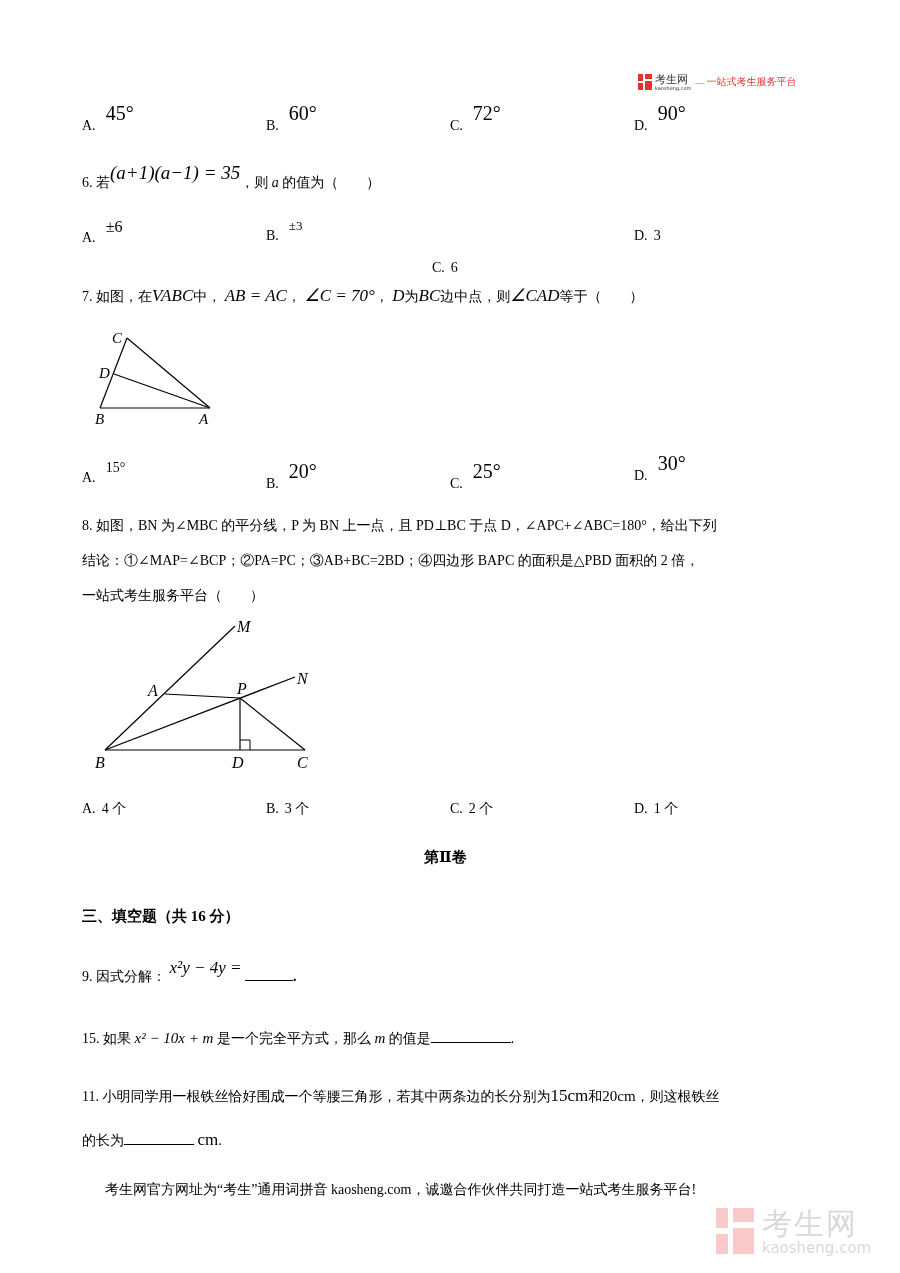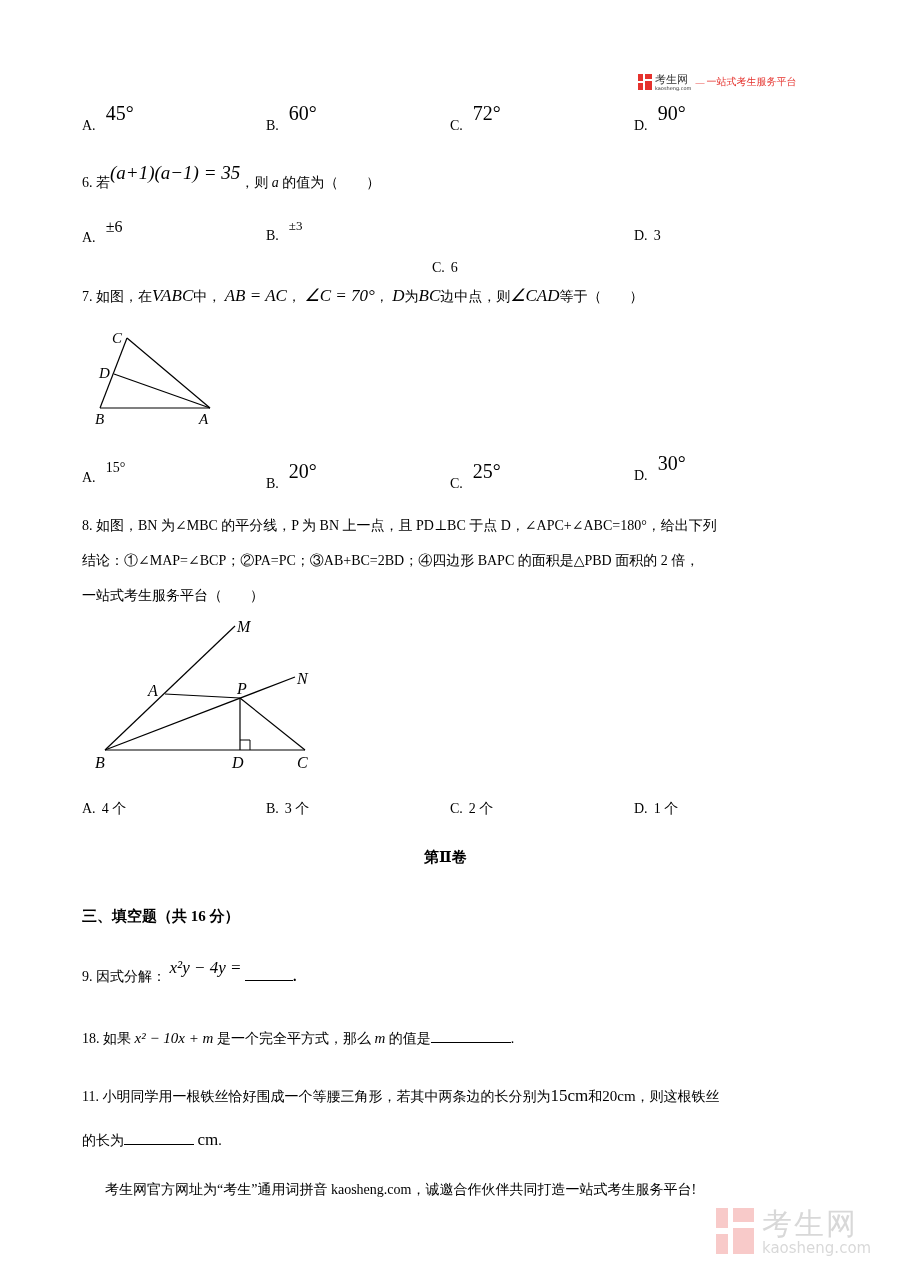--- a/index.html
+++ b/index.html
@@ -138,21 +138,21 @@
 <div class="abs txt bold" style="left:82px; top:907px; font-size:15px;">三、填空题（共 16 分）</div>
 
 <div class="abs txt" style="left:82px; top:966px;">
   <span>9.</span>
   <span>因式分解：</span>
   <span class="math up" style="position:relative; top:-8px;">x²y − 4y =</span>
   <span class="blank" style="width:48px;"></span><span style="font-weight:bold;">.</span>
 </div>
 
 <div class="abs txt" style="left:82px; top:1028px;">
-  <span>18.</span>
+  <span>15.</span>
   <span>如果</span>
   <span class="math up" style="font-size:15px;">x² − 10x + m</span>
   <span>是一个完全平方式，那么</span>
   <span class="math up" style="font-size:15px;">m</span>
   <span>的值是</span><span class="blank" style="width:80px;"></span><span>.</span>
 </div>
 
 <div class="abs txt" style="left:82px; top:1086px;">
   <span>11. 小明同学用一根铁丝恰好围成一个等腰三角形，若其中两条边的长分别为</span><span class="up" style="font-size:17px;">15cm</span><span>和</span><span class="up" style="font-size:15px;">20cm</span><span>，则这根铁丝</span>
 </div>

